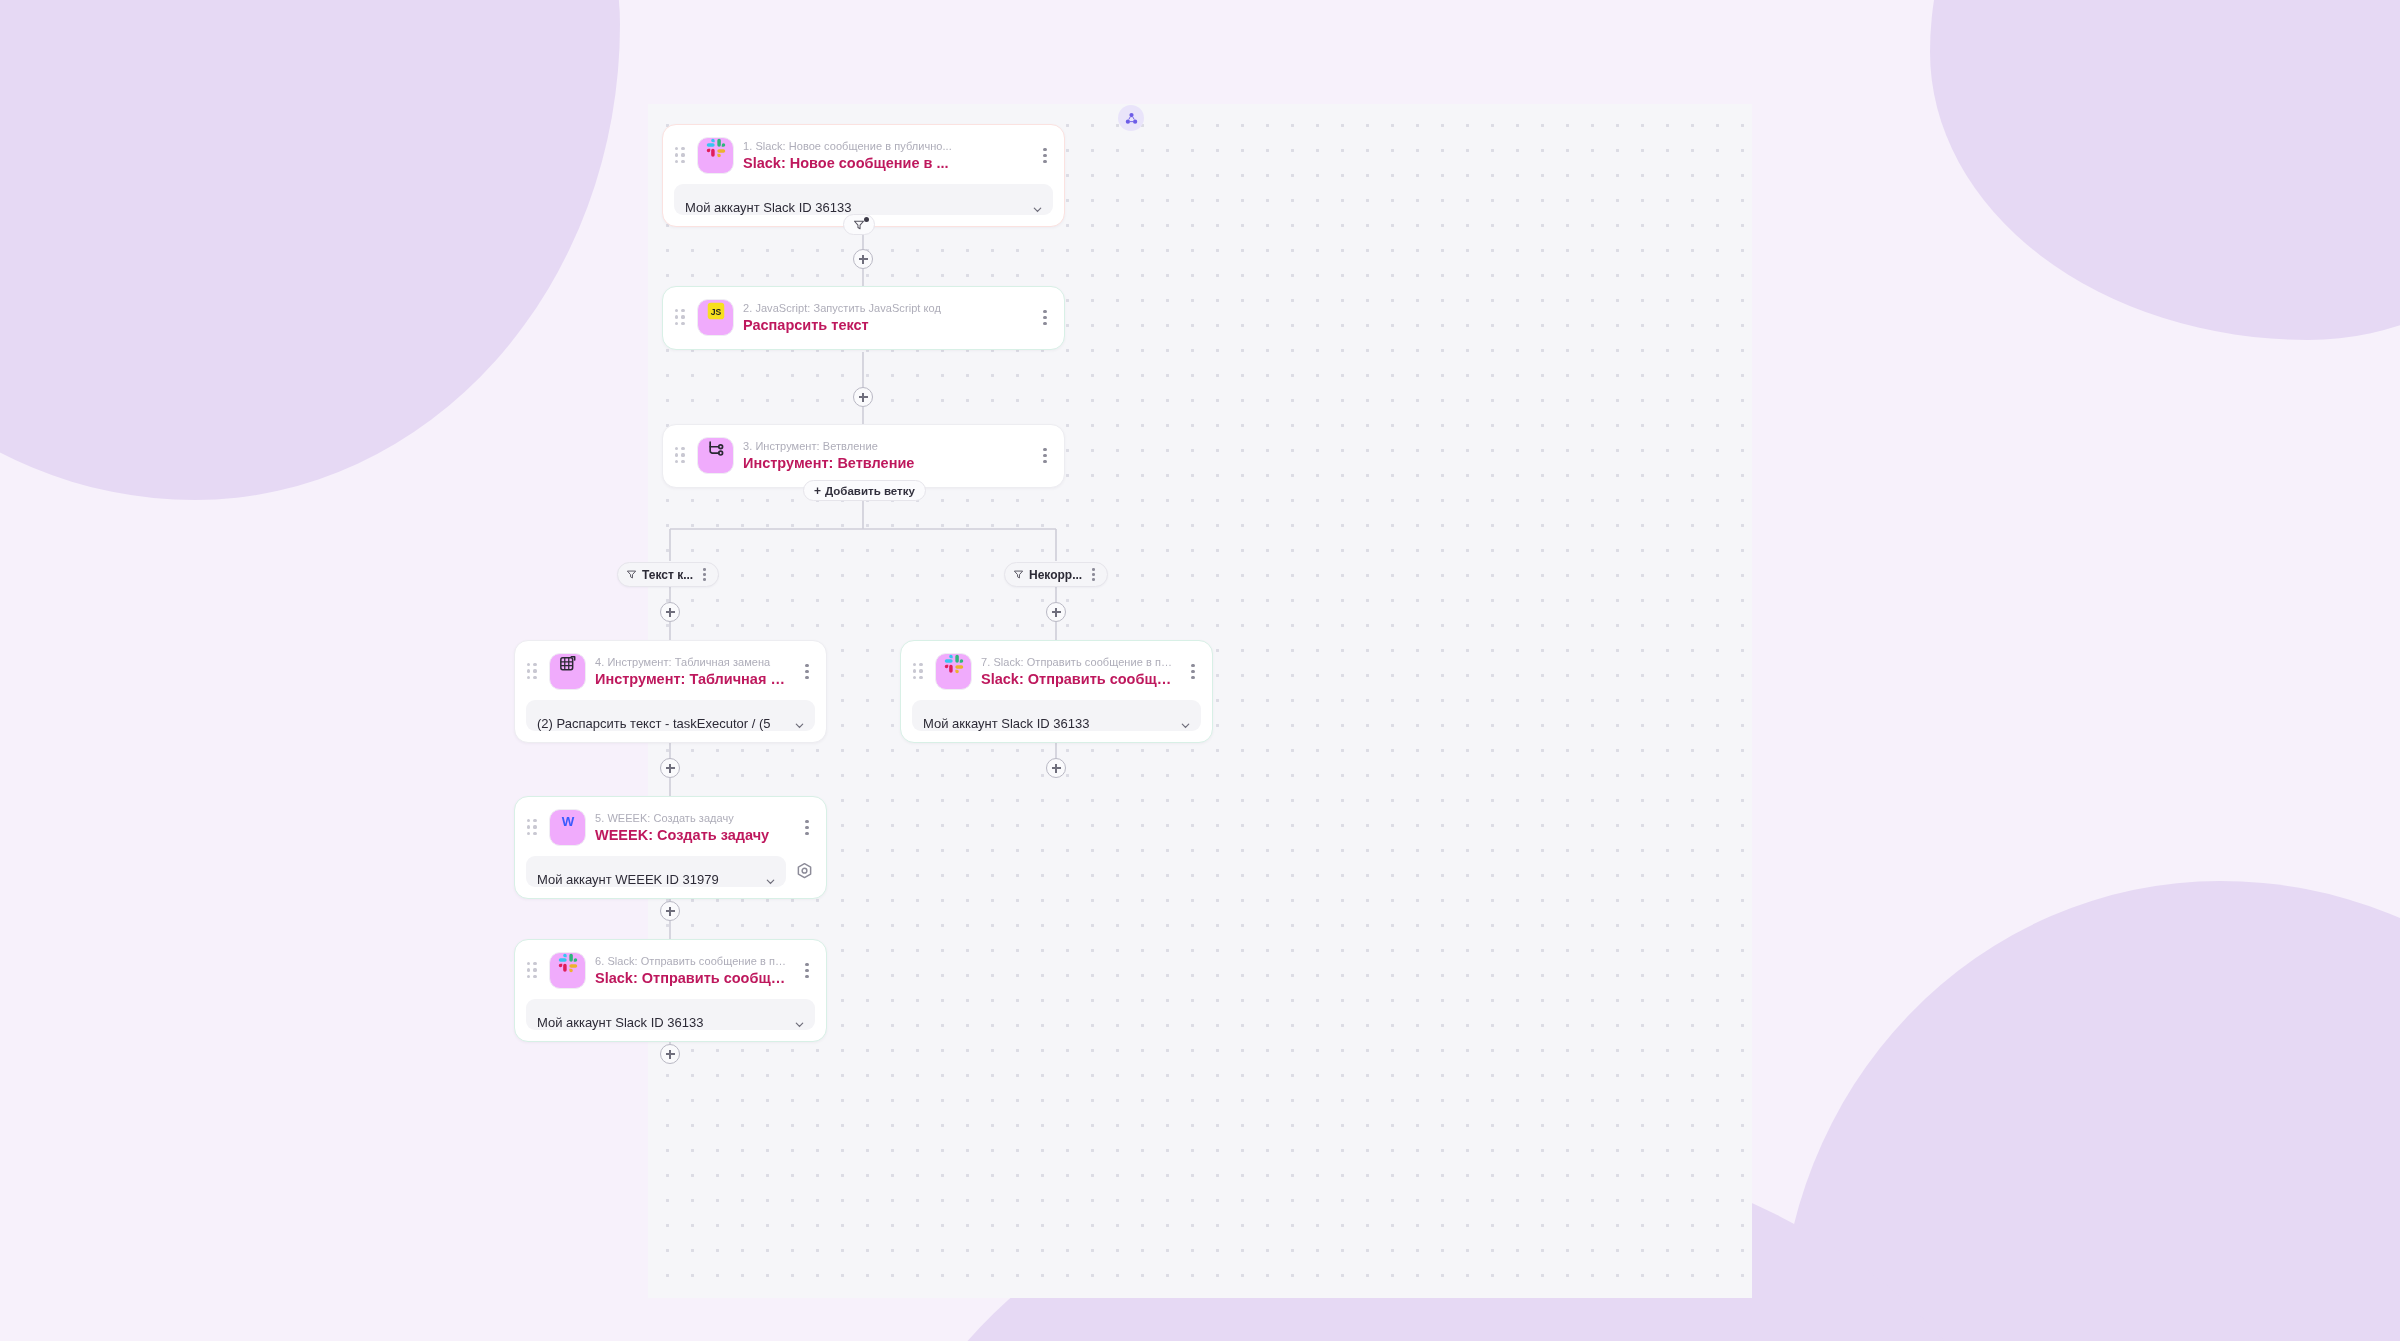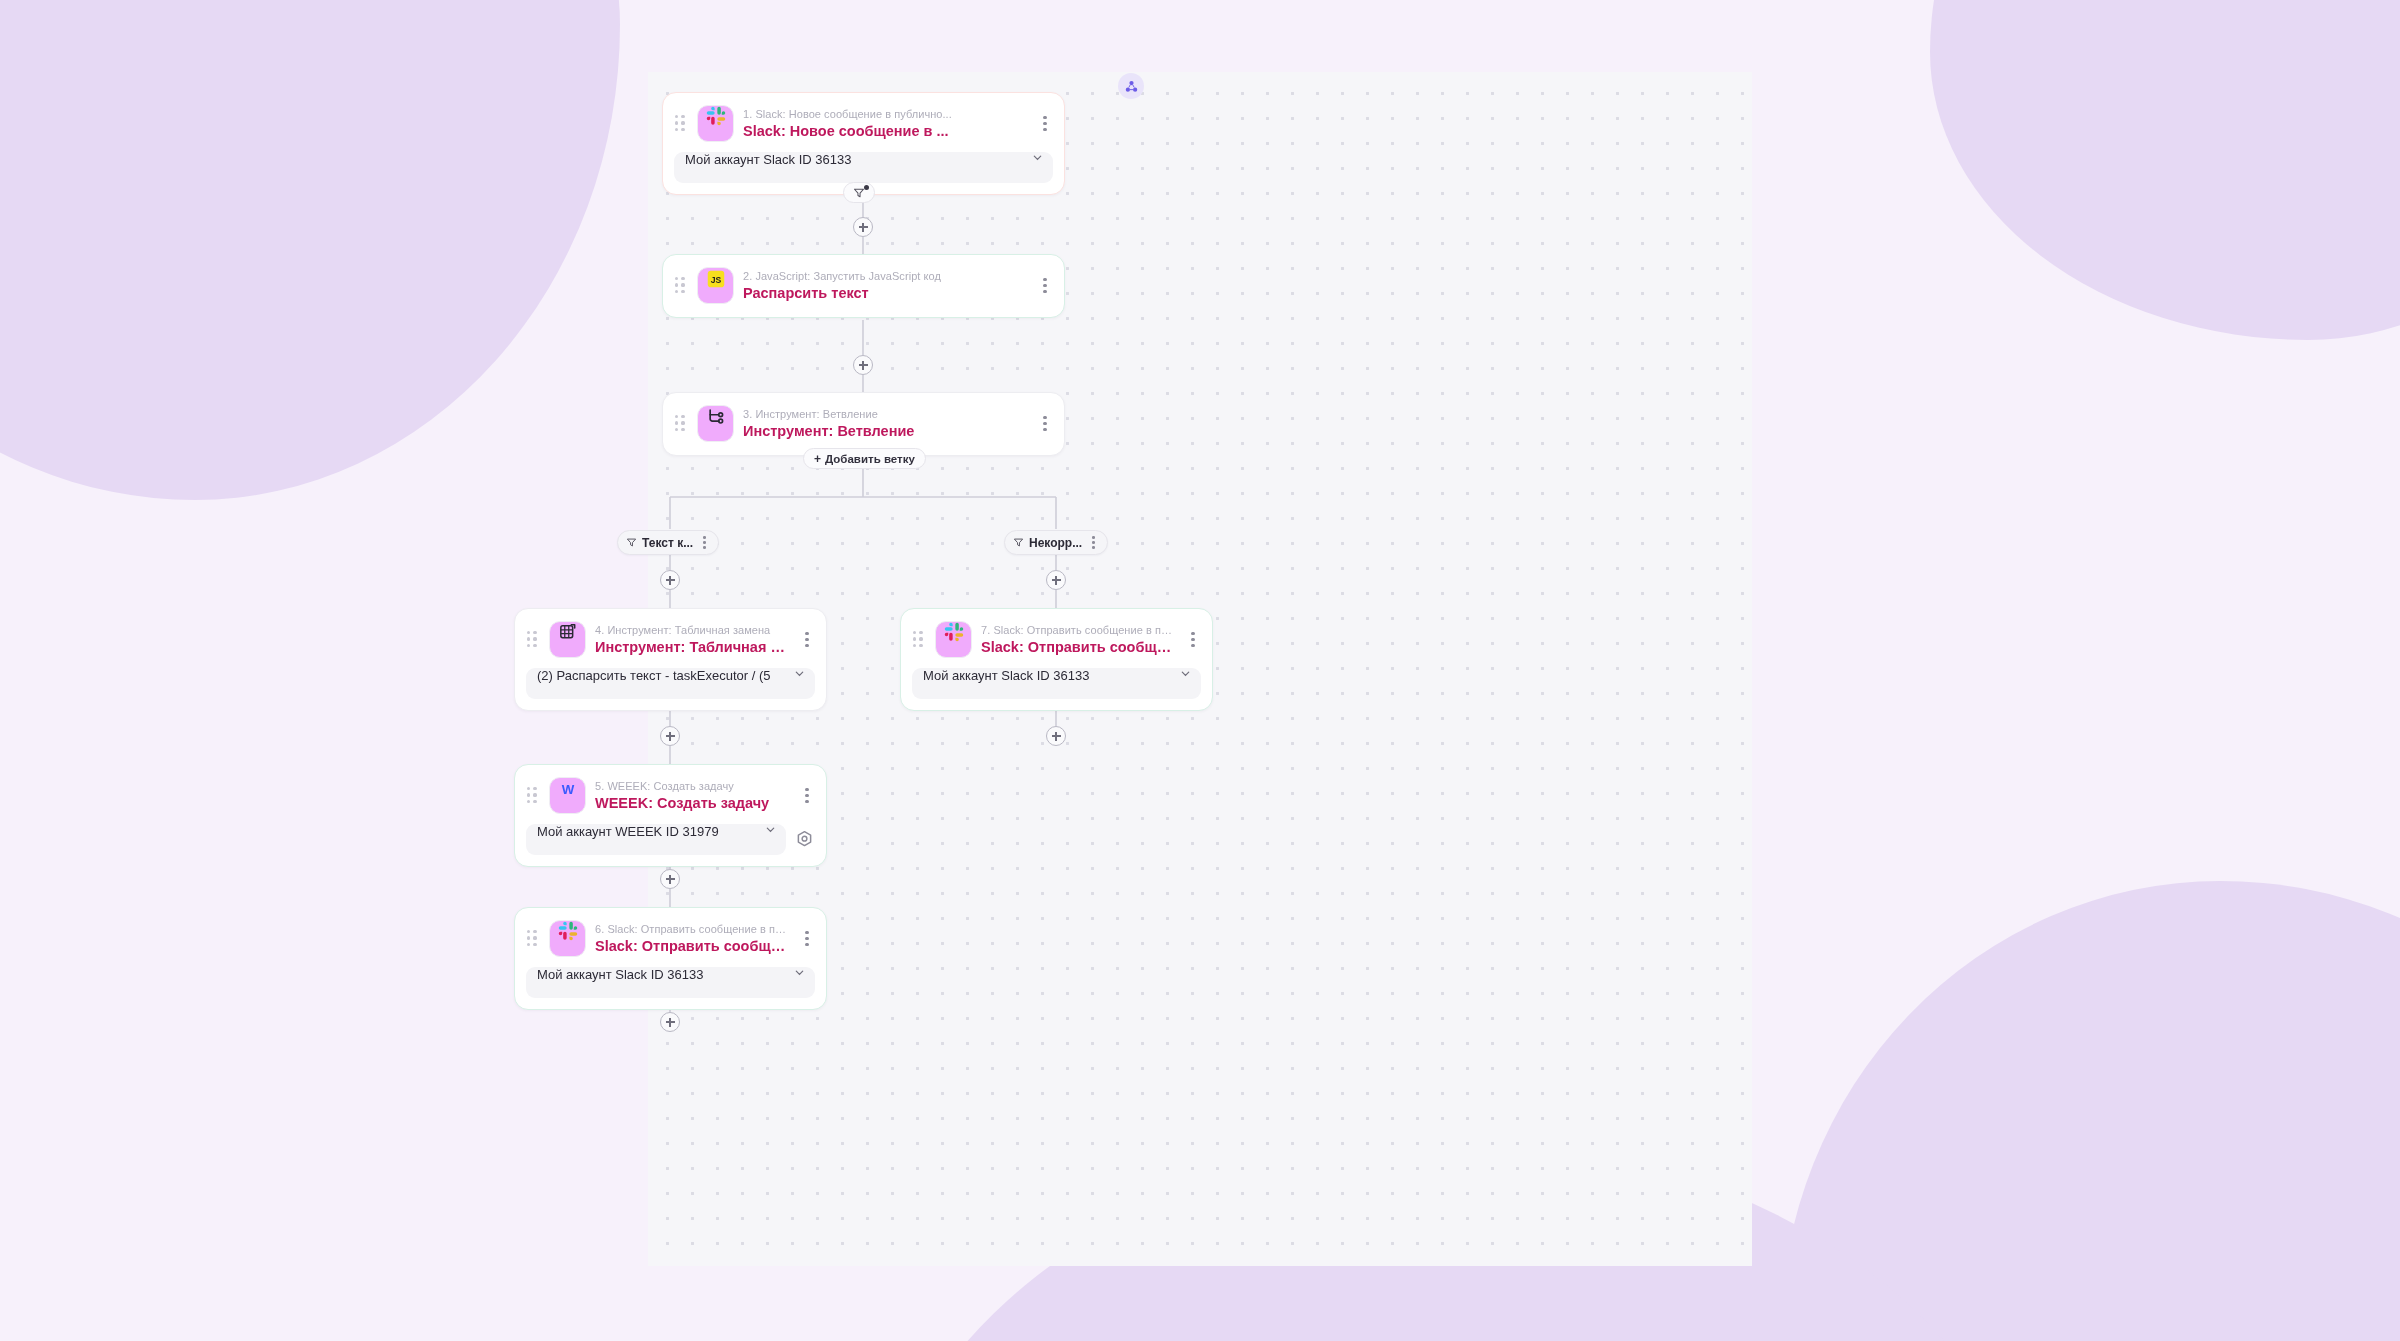--- a/index.html
+++ b/index.html
@@ -39,21 +39,21 @@
   }
   .blob-bl {
     left: 860px; bottom: -560px;
     width: 1180px; height: 760px;
     border-radius: 50% 50% 45% 55% / 62% 58% 42% 38%;
   }
 
   
   #canvas {
     position: absolute;
-    left: 648px; top: 72px;
+    left: 648px; top: 104px;
     width: 1104px; height: 1194px;
     background-color: #f6f6f9;
     background-image:
       radial-gradient(circle, #dcdce4 1.4px, rgba(0,0,0,0) 1.6px);
     background-size: 25px 25px;
     background-position: 7px 9px;
   }
 
   
   #wires {
@@ -136,21 +136,21 @@
 
   .node-foot { padding: 0 11px 11px 11px; display: flex; align-items: center; gap: 8px; }
 
   .select {
     flex: 1 1 auto;
     min-width: 0;
     height: 31px;
     background: #f4f4f7;
     border-radius: 9px;
     display: flex;
-    align-items: flex-start;
+    align-items: flex-end;
     padding: 0 10px 0 11px;
     gap: 12px;
   }
   .select .sel-val {
     flex: 1 1 auto;
     min-width: 0;
     font-size: 13px;
     color: #2c2a36;
     white-space: nowrap;
     overflow: hidden;

